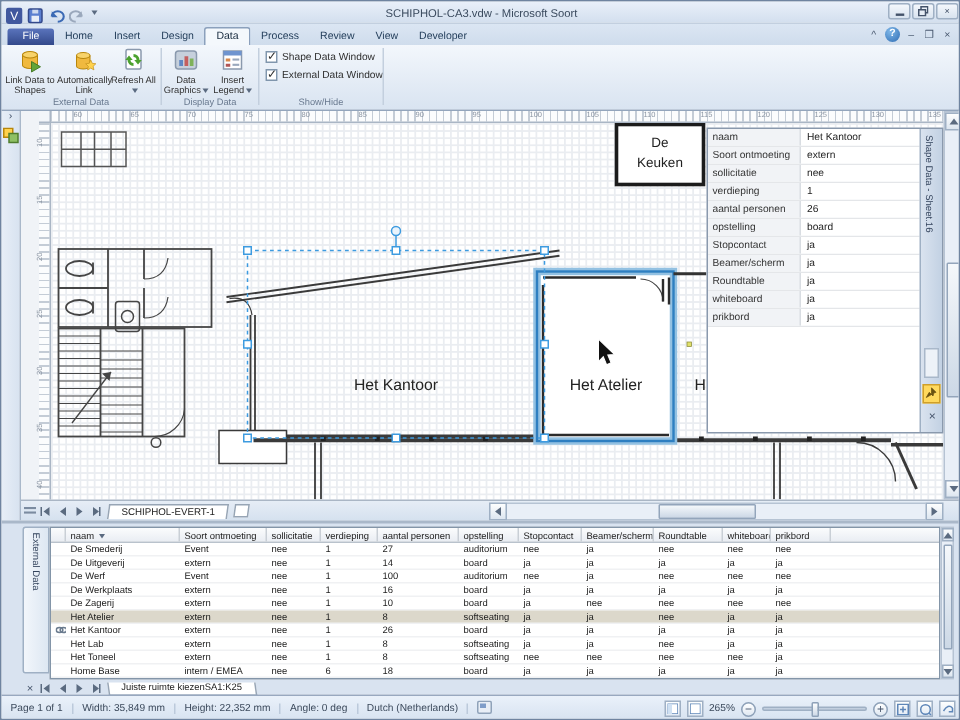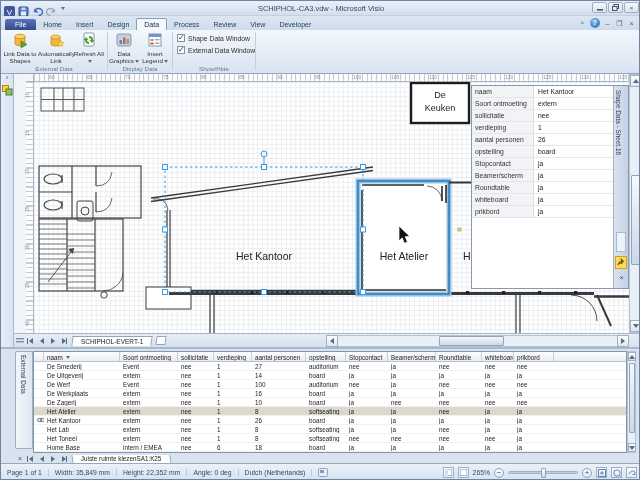--- a/index.html
+++ b/index.html
@@ -120,21 +120,21 @@
           <path d="M2.5,6 a4,3.5 0 1 1 4,3.5" fill="none" stroke="#3b6ab5" stroke-width="1.4"></path>
           <path d="M2.5,2.5 v4 h4 z" fill="#3b6ab5"></path>
         </svg></span>
     <span class="qicon">
       <svg width="11" height="11">
           <path d="M8.5,6 a4,3.5 0 1 0 -4,3.5" fill="none" stroke="#9aa8bc" stroke-width="1.4"></path>
           <path d="M8.5,2.5 v4 h-4 z" fill="#9aa8bc"></path>
         </svg></span>
     <span class="dd"></span>
   </div>
-  <div id="title-text">SCHIPHOL-CA3.vdw - Microsoft Visio</div>
+  <div id="title-text">SCHIPHOL-CA3.vdw - Microsoft Soort</div>
   <div id="winbtns">
     <div class="winbtn">
         <svg width="6" height="6">
           <rect y="4" width="6" height="1.6" fill="#44536a"></rect>
         </svg>
       </div>
     <div class="winbtn">
         <svg width="7" height="7">
           <rect x="2" y="0.5" width="4.5" height="4" fill="none" stroke="#44536a"></rect>
           <rect x="0.5" y="2.5" width="4.5" height="4" fill="#e6edf5" stroke="#44536a"></rect>

